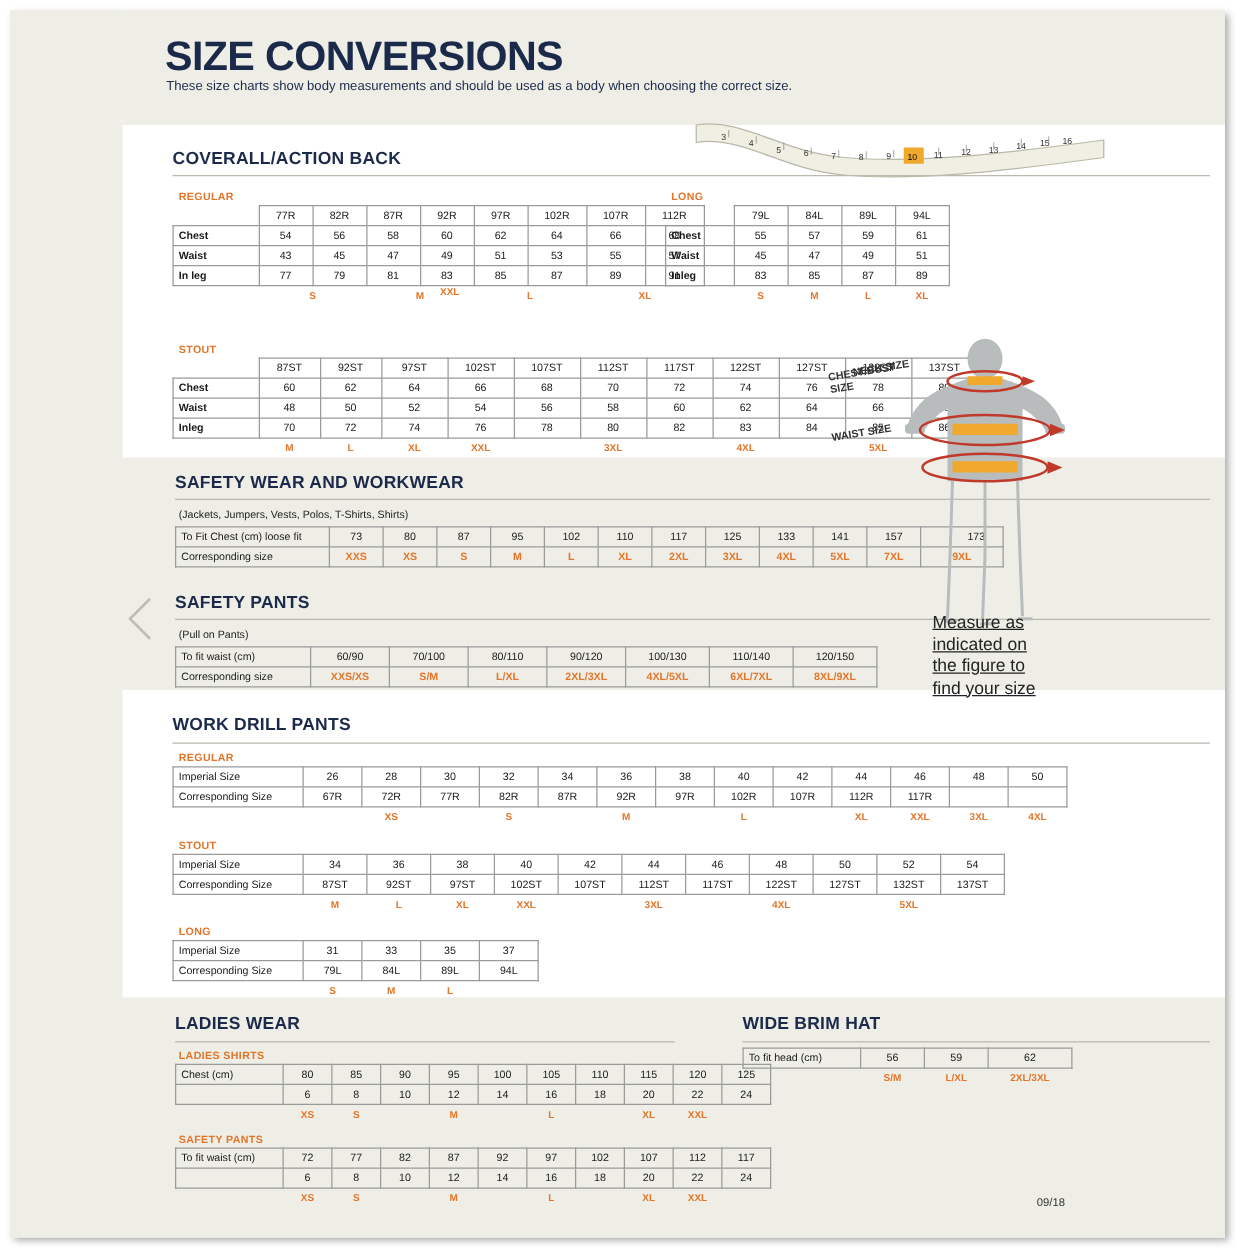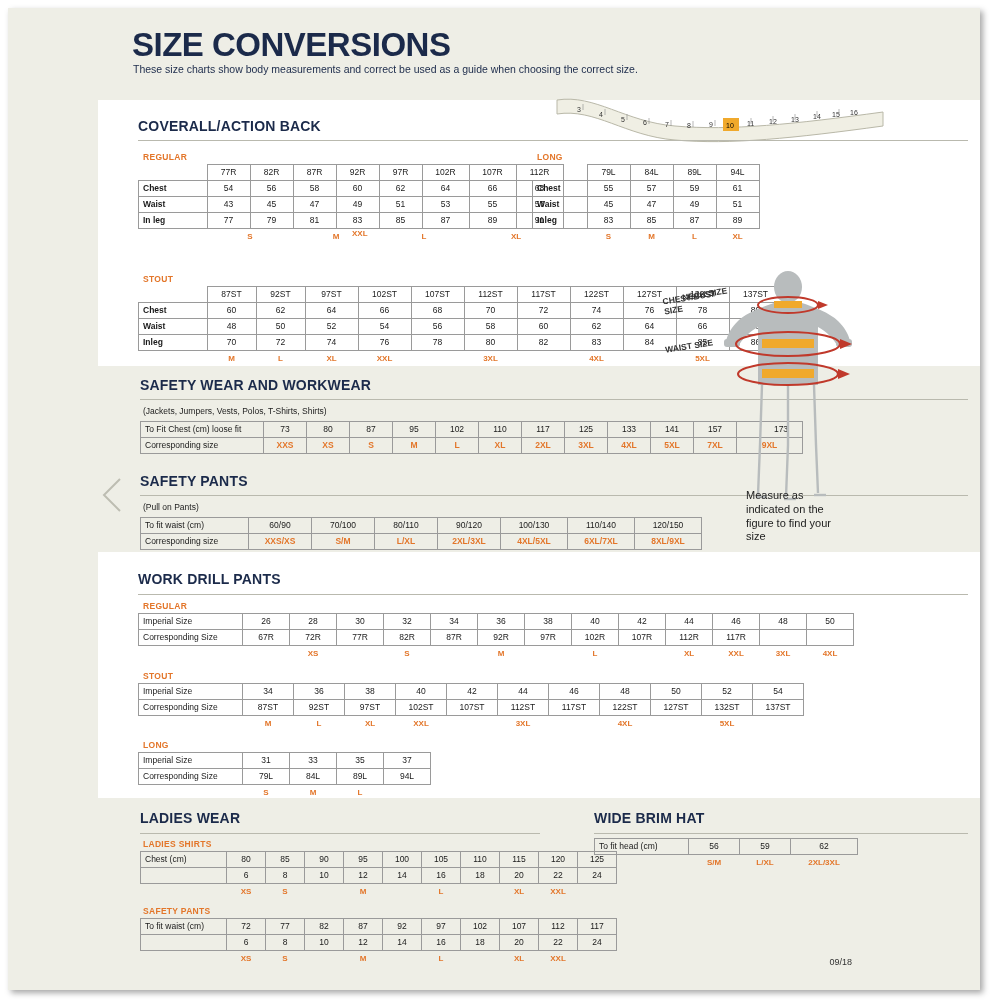--- a/index.html
+++ b/index.html
@@ -22,21 +22,21 @@
 
   table.grid{position:absolute;border-collapse:collapse;font-size:8.5px;color:#1a1a1a;}
   table.grid td{border:1px solid #9a9a9a;padding:1px 3px;text-align:center;height:13px;line-height:13px;
                 white-space:nowrap;}
   table.grid td.hd{text-align:left;font-weight:bold;padding-left:4px;margin-left:26px;}
   table.grid td.lbl{text-align:left;padding-left:4px;}
   table.grid td.blank{border:none;}
   table.grid tr.sizes td{border:none;color:#e3762a;font-weight:bold;font-size:8px;}
 
   .fig{position:absolute;}
-  .figcap{position:absolute;font-size:11px;color:#222;line-height:1.25;}
+  .figcap{position:absolute;font-size:14px;color:#222;line-height:1.25;text-decoration:underline;}
   .figlabel{position:absolute;font-size:8.5px;font-weight:bold;color:#333;}
 
   .footer{position:absolute;right:148px;top:957px;font-size:9px;color:#333;}
   .arrowleft{position:absolute;left:100px;top:477px;width:24px;height:36px;}
   .tape{position:absolute;left:555px;top:96px;width:330px;height:48px;}
   .divline{position:absolute;background:#b9b9ae;height:1px;}
 </style>
 </head>
 <body>
 
@@ -76,21 +76,21 @@
       <path d="M160,24 L160,30"></path>
         <path d="M196,22 L196,28"></path>
         <path d="M218,20 L218,26"></path>
       <path d="M240,18 L240,24"></path>
         <path d="M262,15 L262,21"></path>
         <path d="M284,13 L284,19"></path>
     </g>
   </svg>
 
   <div class="title">SIZE CONVERSIONS</div>
-  <div class="subtitle">These size charts show body measurements and correct be used as a guide when choosing the correct size.</div>
+  <div class="subtitle">These size charts show body measurements and should be used as a body when choosing the correct size.</div>
 
   <div class="sec-title" style="left:138px;top:118px;">COVERALL/ACTION BACK</div>
   <div class="divline" style="left:138px;top:140px;width:830px;"></div>
 
   <div class="sub-label" style="left:143px;top:152px;">REGULAR</div>
   <table class="grid" style="left:138px;top:164px;">
     <tbody>
         <tr>
       <td class="blank" style="width:62px;"></td>
       <td style="width:36px;">77R</td>

